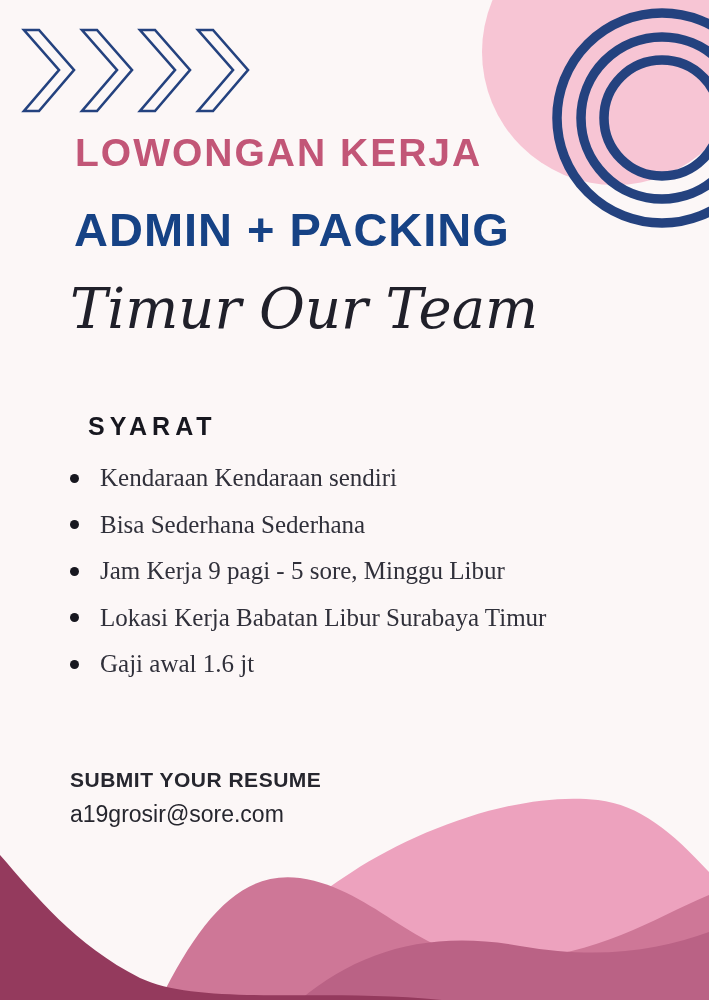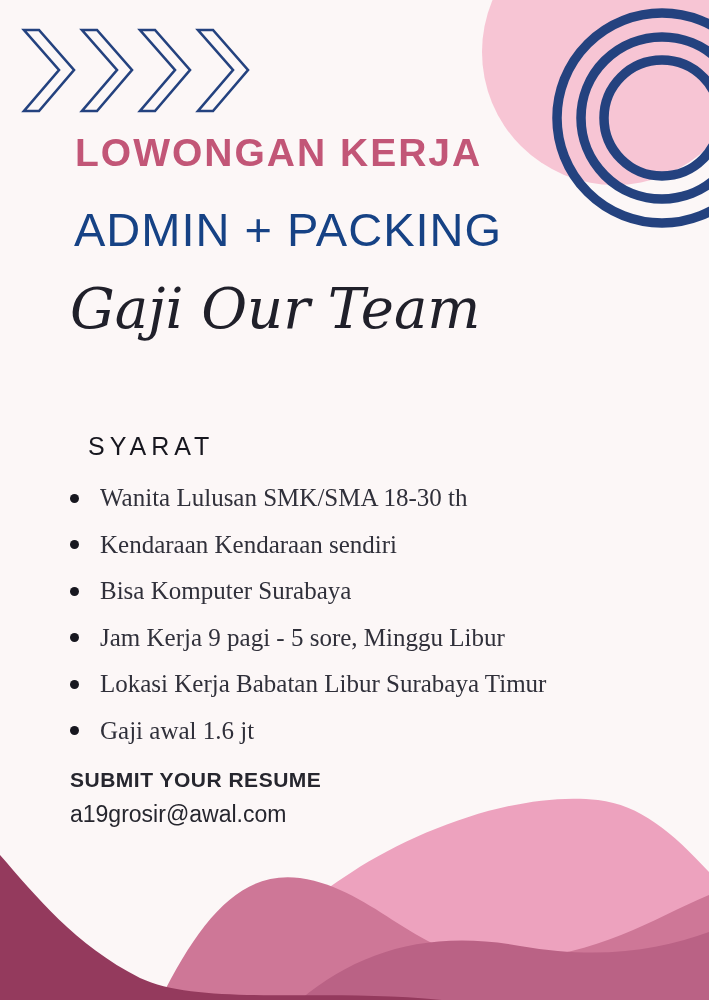--- a/index.html
+++ b/index.html
@@ -18,32 +18,32 @@
   }
   .chevrons{position:absolute; left:20px; top:27px;}
   .topright-deco{position:absolute; left:470px; top:0;}
   .eyebrow{
     position:absolute; left:75px; top:131px;
     font-size:39px; font-weight:600; letter-spacing:2px;
     color:var(--eyebrow_text); white-space:nowrap;
   }
   .title{
     position:absolute; left:74px; top:202px;
-    font-size:47px; font-weight:400; letter-spacing:1px;
+    font-size:47px; font-weight:700; letter-spacing:1px;
     color:var(--title_text); white-space:nowrap;
   }
   .tagline{
     position:absolute; left:70px; top:276px;
     font-family:"DejaVu Serif", serif; font-style:italic;
     font-size:56px; color:#20202A; white-space:nowrap;
   }
   .requirements{position:absolute; left:70px; top:412px; width:580px;}
   .req-heading{
-    font-size:25px; font-weight:400; letter-spacing:5px;
-    color:var(--heading_text); margin-left:18px;margin-top:20px;
+    font-size:25px; font-weight:700; letter-spacing:5px;
+    color:var(--heading_text); margin-left:18px;
   }
   .req-list{list-style:none; margin-top:14px;}
   .req-list li{
     position:relative; padding-left:30px; height:46.5px;
     display:flex; align-items:center;
     font-family:"Liberation Serif", serif;
     font-size:25px; color:var(--body_text); white-space:nowrap;
   }
   .req-list li::before{
     content:""; position:absolute; left:0; top:50%; margin-top:-4.5px;
@@ -77,37 +77,36 @@
     <circle cx="145" cy="52" r="133" style="fill:var(--blob_pink)"></circle>
     <g fill="none" stroke="var(--navy_accent)" stroke-width="9.5">
       <circle cx="192" cy="118" r="105"></circle>
       <circle cx="192" cy="118" r="81"></circle>
       <circle cx="192" cy="118" r="58"></circle>
     </g>
   </svg>
 
   <div class="eyebrow">LOWONGAN KERJA</div>
   <div class="title">ADMIN + PACKING</div>
-  <div class="tagline">Gaji Our Team</div>
+  <div class="tagline">Timur Our Team</div>
 
   <div class="requirements">
     <div class="req-heading">SYARAT</div>
     <ul class="req-list">
-      <li>Wanita Lulusan SMK/SMA 18-30 th</li>
       <li>Kendaraan Kendaraan sendiri</li>
-      <li>Bisa Komputer Surabaya</li>
+      <li>Bisa Sederhana Sederhana</li>
       <li>Jam Kerja 9 pagi - 5 sore, Minggu Libur</li>
       <li>Lokasi Kerja Babatan Libur Surabaya Timur</li>
       <li>Gaji awal 1.6 jt</li>
     </ul>
   </div>
 
   <div class="contact">
     <div class="contact-label">SUBMIT YOUR RESUME</div>
-    <div class="contact-email">a19grosir@awal.com</div>
+    <div class="contact-email">a19grosir@sore.com</div>
   </div>
 
   <svg class="waves" width="709" height="250" viewBox="0 0 709 250">
     <path style="fill:var(--wave_light)" d="M709 122 C672 82 640 55 598 50 C520 41 420 78 352 122 C290 162 240 205 214 250 L709 250 Z"></path>
     <path style="fill:var(--wave_mid_light)" d="M160 250 C200 170 240 120 300 128 C380 140 420 215 510 210 C600 205 650 170 709 145 L709 250 Z"></path>
     <path style="fill:var(--wave_mid)" d="M300 250 C360 200 430 180 520 196 C600 210 660 200 709 182 L709 250 Z"></path>
     <path style="fill:var(--wave_dark)" d="M0 105 C35 145 75 195 140 228 C205 258 330 236 460 252 L460 250 L0 250 Z"></path>
   </svg>
 
 </div>

